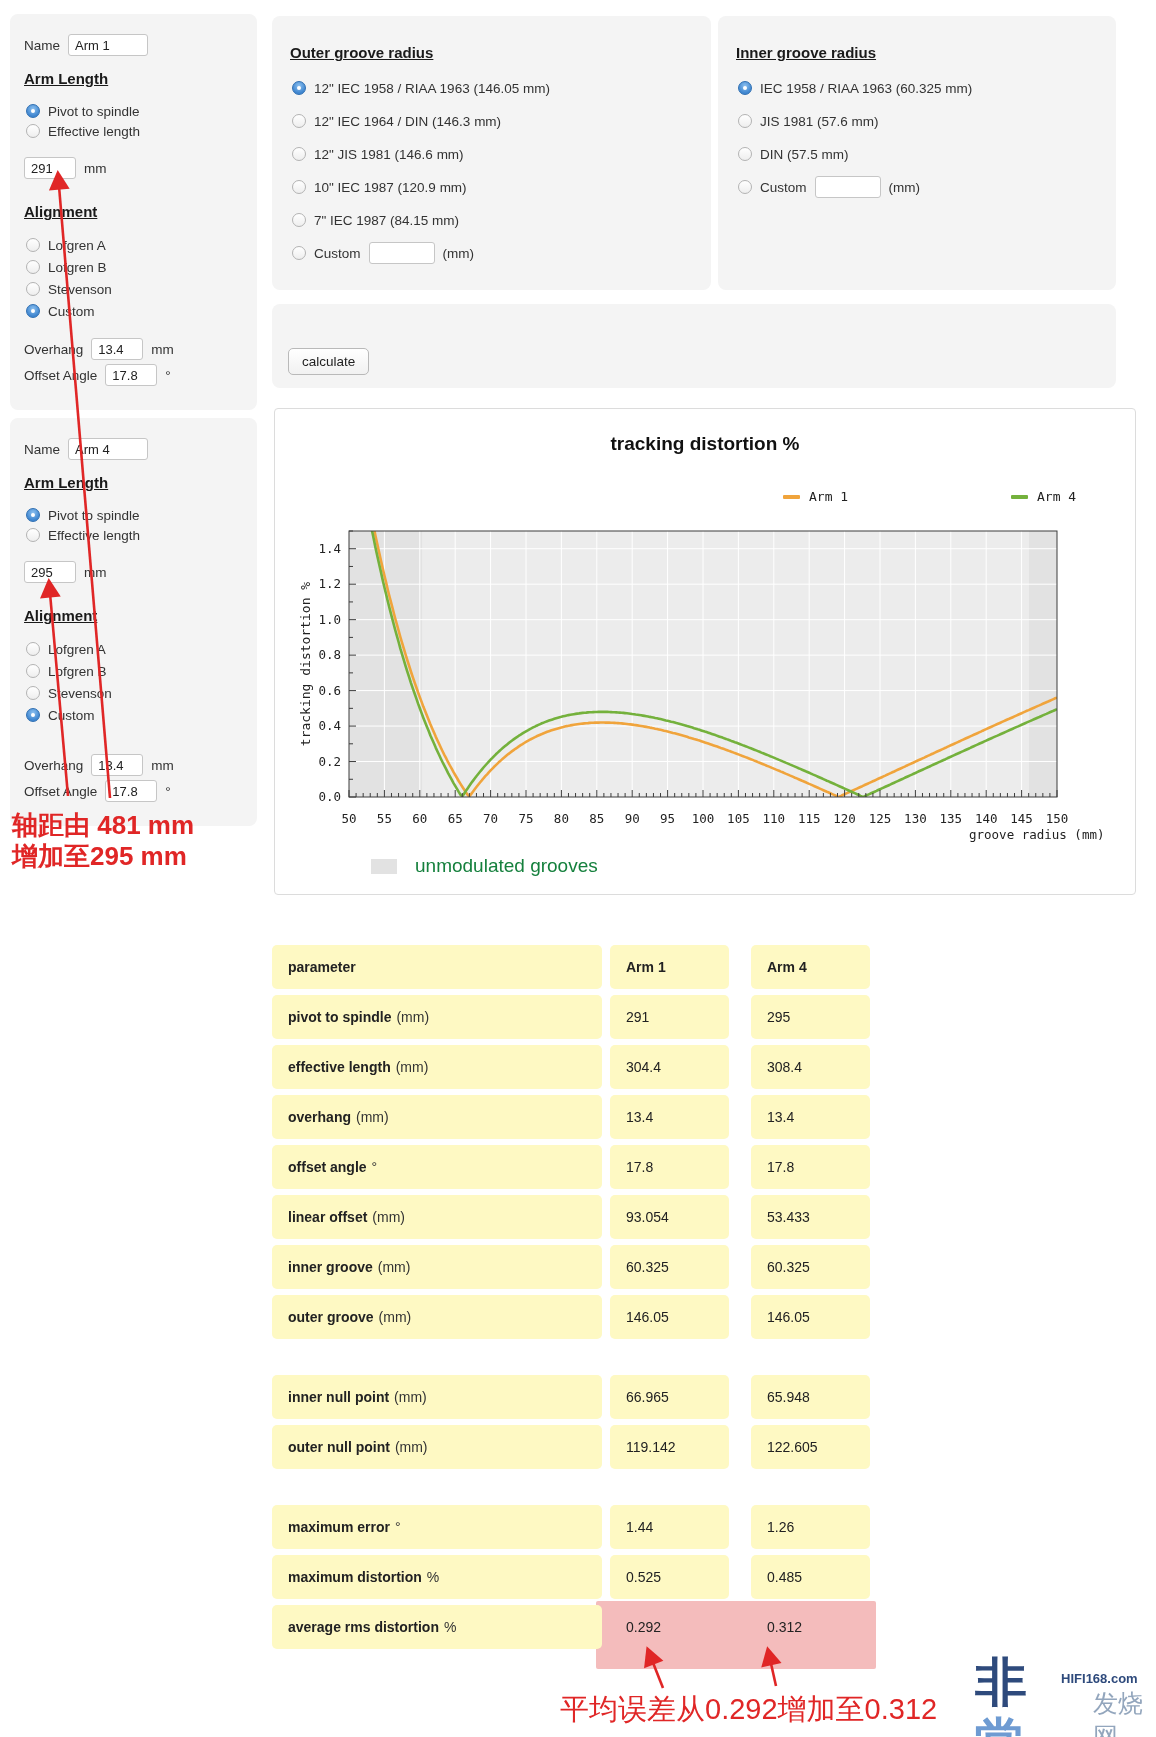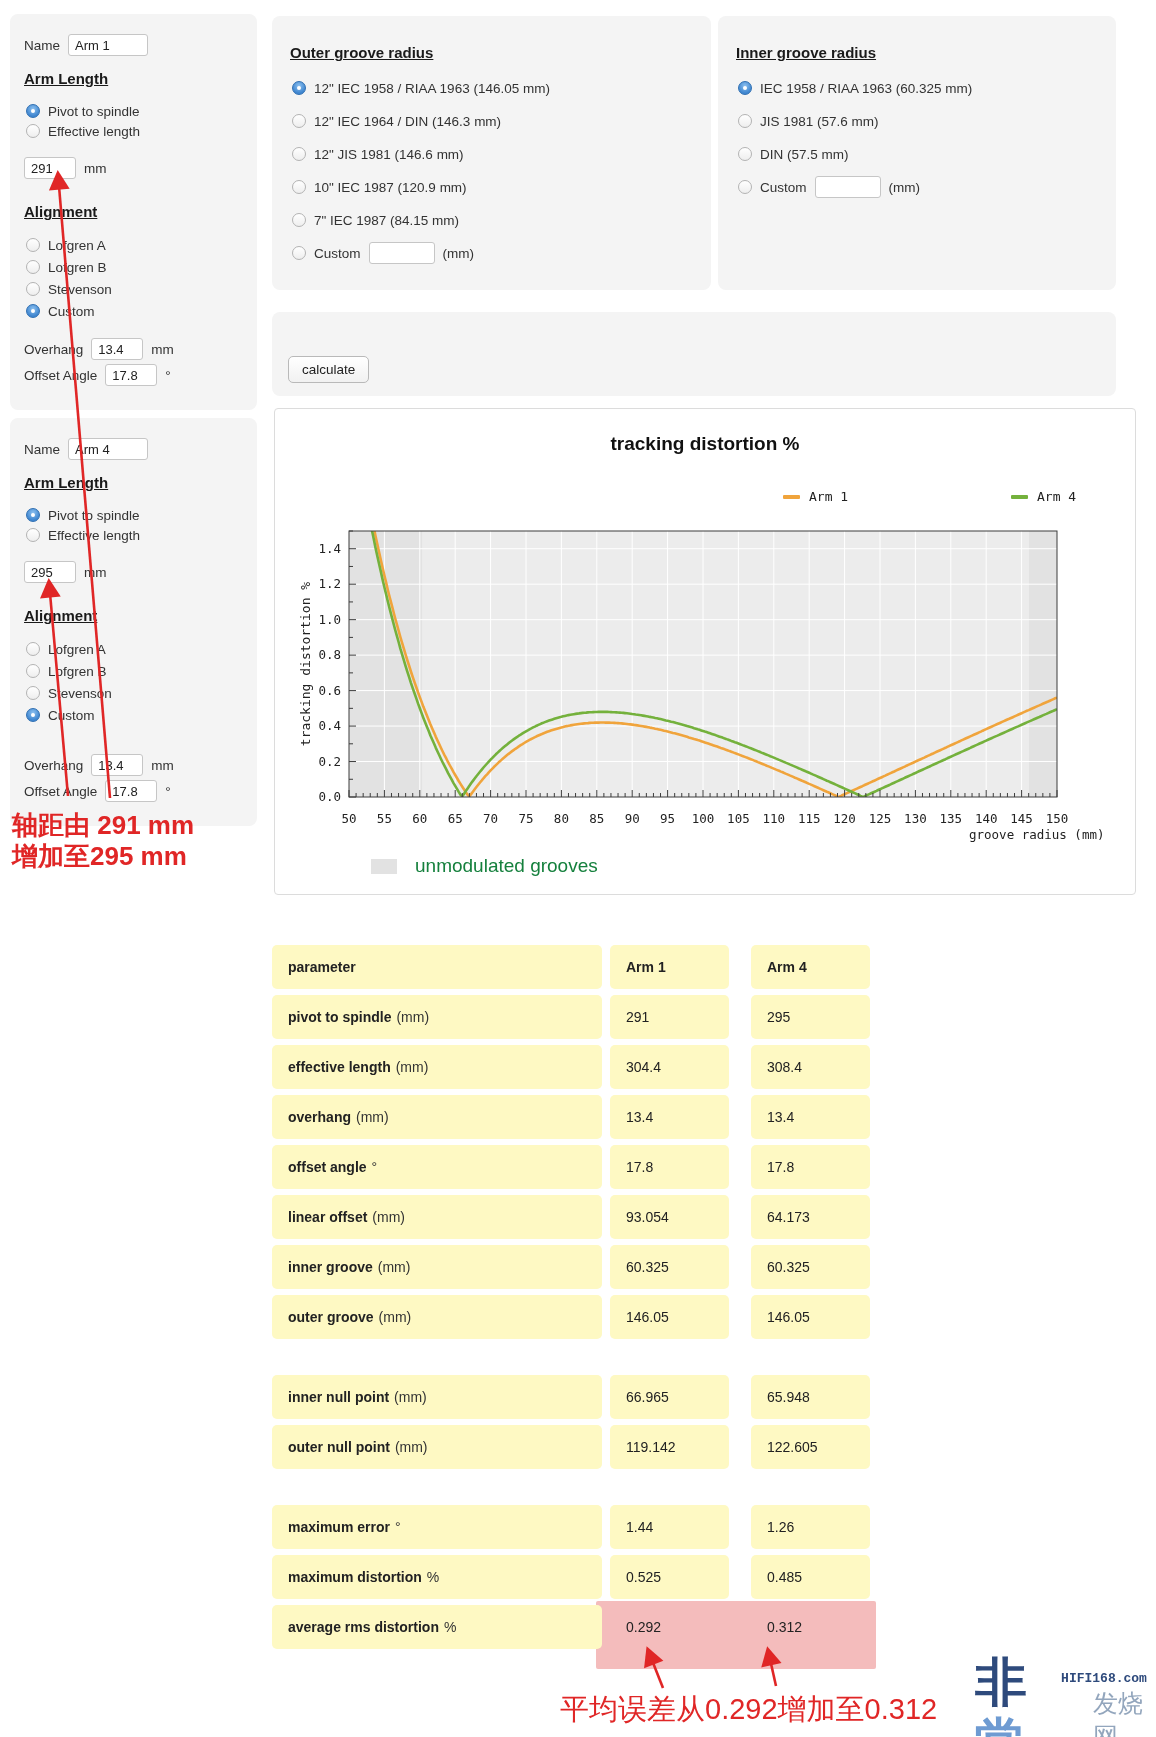--- a/index.html
+++ b/index.html
@@ -57,21 +57,21 @@
   .trow.hl::after{content:"";position:absolute;left:324px;right:-4px;top:-4px;bottom:-20px;background:#f4bcbc;border-radius:2px;z-index:0;}
   .trow.hl .vcell{background:transparent;}
   
   .note-top{position:absolute;left:12px;top:810px;font-size:26px;line-height:31px;font-weight:600;color:#e02626;white-space:nowrap;}
   .note-bottom{position:absolute;left:560px;top:1690px;font-size:29px;font-weight:400;color:#e02626;white-space:nowrap;}
   .overlay{position:absolute;left:0;top:0;width:1156px;height:1737px;pointer-events:none;z-index:40;}
   
   .watermark{position:absolute;left:975px;top:1652px;display:flex;align-items:center;gap:8px;}
   .wm-logo{font-size:52px;font-weight:bold;letter-spacing:-8px;line-height:60px;}
   .wm-fei{color:#2e4a7c;} .wm-chang{color:#6e9bd2;}
-  .wm-site{font-size:13px;font-weight:bold;color:#2e4a7c;font-family:Liberation Mono, monospace;}
+  .wm-site{font-size:13px;font-weight:bold;color:#2e4a7c;}
   .wm-cn{font-size:25px;color:#93a6bd;margin-top:1px;margin-left:32px;}
 </style>
 </head>
 <body>
 
 <div class="panel arm-panel" style="left:10px;top:14px;">
   <div class="row name-row">
     <span class="lbl">Name</span>
     <input class="ti w80" readonly="" value="Arm 1" style="">
   </div>
@@ -225,21 +225,21 @@
       </div>
       <div class="opt-row">
         <span class="radio"></span>
         <span class="opt-label">Custom</span>
         <input class="ti w66" readonly="" style="">
         <span class="opt-label">(mm)</span>
       </div>
     </div>
 </div>
 
-<div class="panel" style="left:272px;top:312px;width:844px;height:84px;">
+<div class="panel" style="left:272px;top:304px;width:844px;height:84px;">
   <button class="calc-btn">calculate</button>
 </div>
 
 <div class="chart-box">
   <svg id="chart-svg" width="860" height="485" viewBox="0 0 860 485" style="position:absolute;left:0;top:0;">
       <rect x="74" y="122" width="708" height="266" fill="#ececec"></rect>
       <rect x="74" y="122" width="73.101" height="266" fill="#e2e2e2"></rect>
       <rect x="754.0340000000001" y="122" width="27.965999999999894" height="266" fill="#e2e2e2"></rect>
       <line x1="74" x2="782" y1="352.5333333333333" y2="352.5333333333333" stroke="#fff" stroke-width="1"></line>
       <line x1="74" x2="782" y1="317.06666666666666" y2="317.06666666666666" stroke="#fff" stroke-width="1"></line>
@@ -475,21 +475,21 @@
         </div>
         <div class="cell vcell v1">17.8</div>
         <div class="cell vcell">17.8</div>
       </div>
       <div class="trow">
         <div class="cell pcell">
           <span class="b">linear offset</span>
           <span class="sfx">(mm)</span>
         </div>
         <div class="cell vcell v1">93.054</div>
-        <div class="cell vcell">64.173</div>
+        <div class="cell vcell">53.433</div>
       </div>
       <div class="trow">
         <div class="cell pcell">
           <span class="b">inner groove</span>
           <span class="sfx">(mm)</span>
         </div>
         <div class="cell vcell v1">60.325</div>
         <div class="cell vcell">60.325</div>
       </div>
       <div class="trow">
@@ -541,21 +541,21 @@
           <span class="b">average rms distortion</span>
           <span class="sfx">%</span>
         </div>
         <div class="cell vcell v1">0.292</div>
         <div class="cell vcell">0.312</div>
       </div>
     </div>
   </div>
 
 <div class="note-top">
-  <div>轴距由 291 mm</div>
+  <div>轴距由 481 mm</div>
   <div>增加至295 mm</div>
 </div>
 <div class="note-bottom">平均误差从0.292增加至0.312</div>
 
 <svg class="overlay">
   <defs>
     <marker id="arr" markerWidth="9" markerHeight="9" refX="6.5" refY="4.5" orient="auto">
       <path d="M0.5,0.5 L8,4.5 L0.5,8.5 z" fill="#e02626"></path>
     </marker>
   </defs>

